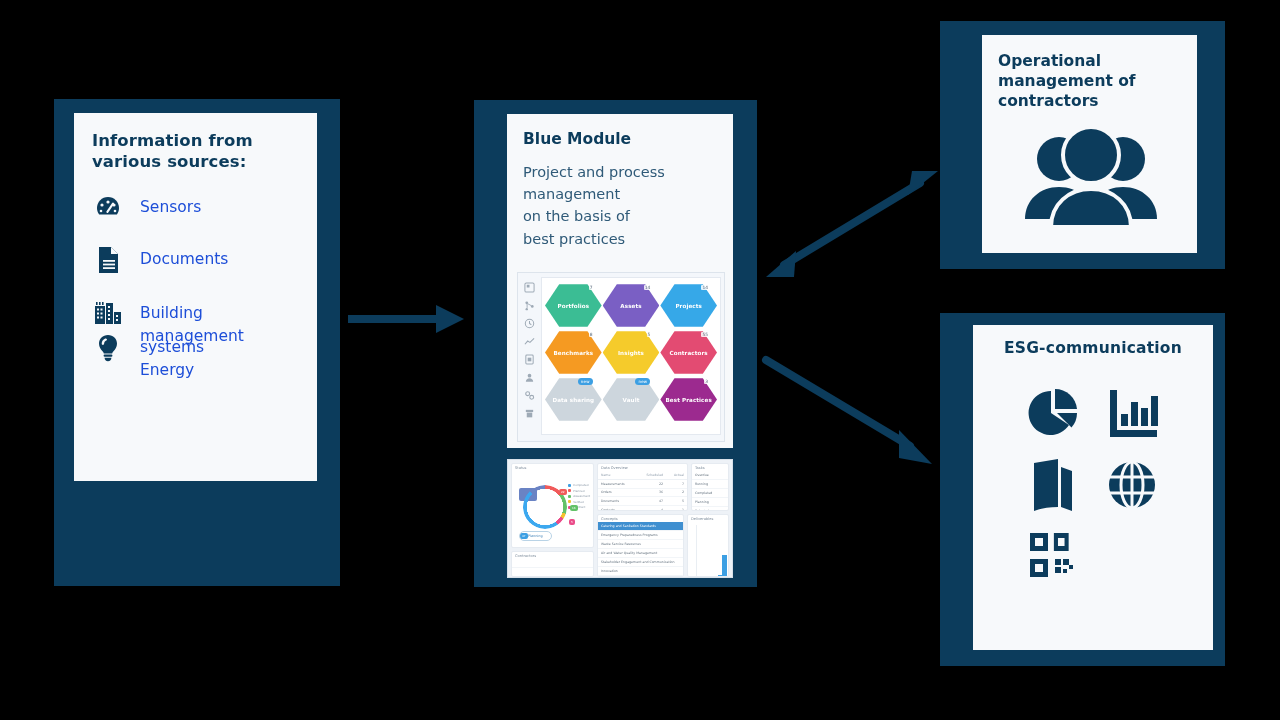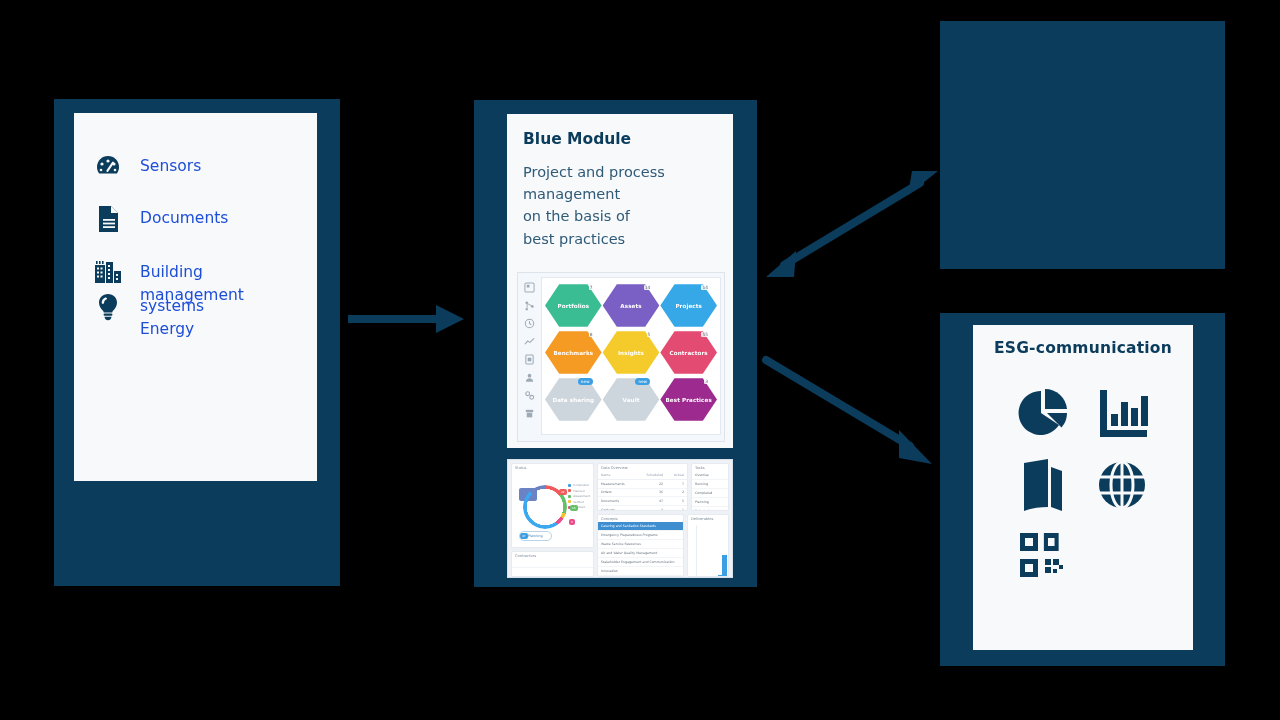--- a/index.html
+++ b/index.html
@@ -105,38 +105,40 @@
           border-bottom: 1px solid #e9eef3; margin: 3px 3px 2px 8px; }
   .bar { position: absolute; bottom: 0; background: #3c9fe3; width: 5px; }
 
   
   #frame-contractors { left: 940px; top: 21px; width: 285px; height: 248px; }
   #card-contractors  { left: 982px; top: 35px; width: 215px; height: 218px; padding: 16px 14px 0 16px; }
   .rc-title { color: #0c3c5c; font-weight: 700; font-size: 15.5px; line-height: 1.3; white-space: pre-line; }
 
   
   #frame-esg { left: 940px; top: 313px; width: 285px; height: 353px; }
-  #card-esg  { left: 973px; top: 325px; width: 220px; height: 325px; padding: 14px 0 0 0; }
+  #card-esg  { left: 973px; top: 325px; width: 240px; height: 325px; padding: 14px 0 0 0; }
   .esg-title { color: #0c3c5c; font-weight: 700; font-size: 15.5px; text-align: center; letter-spacing: .2px; }
   .esg-icons { margin-top: 30px; display: flex; flex-direction: column; align-items: center; gap: 14px; }
   .esg-rowi { display: flex; gap: 28px; align-items: center; justify-content: center; }
 
   
   .arrow-svg { position: absolute; overflow: visible; }
   #arrow-1 { left: 346px; top: 296px; }
   #arrow-2 { left: 762px; top: 165px; }
   #arrow-3 { left: 760px; top: 352px; }
 </style>
 </head>
 <body>
 
 <div class="stage">
 
   <div class="frame" id="frame-sources"></div>
   <div class="card" id="card-sources">
+    <div class="src-title">Information from
+various sources:</div>
 
     <div class="src-rows">
 
       <div class="src-row" id="src-row-1">
         <span class="src-ico">
           <svg viewBox="0 0 32 32" width="32" height="32">
             <path fill="#0c3c5c" d="M16 5C9.9 5 5 9.9 5 16c0 2.4.8 4.7 2.1 6.5h17.8C26.2 20.7 27 18.4 27 16 27 9.9 22.1 5 16 5z"></path>
             <circle cx="10" cy="13" r="1.6" fill="#f7f9fb"></circle>
             <circle cx="16" cy="10" r="1.6" fill="#f7f9fb"></circle>
             <circle cx="22" cy="13" r="1.6" fill="#f7f9fb"></circle>
@@ -417,20 +419,35 @@
           <div class="bars" id="bars">
               <div class="bar" style="height: 17.5%; left: 20.8px;"></div>
               <div class="bar" style="height: 50%; left: 25px;"></div>
             </div>
         </div>
       </div>
     </div>
   </div>
 
   <div class="frame" id="frame-contractors"></div>
+  <div class="card" id="card-contractors">
+    <div class="rc-title">Operational
+management of
+contractors</div>
+    <div style="display:flex;justify-content:center;margin-top:12px;">
+      <svg width="160" height="108" viewBox="0 0 160 108">
+        <circle cx="48" cy="36" r="22" fill="#0c3c5c"></circle>
+        <circle cx="112" cy="36" r="22" fill="#0c3c5c"></circle>
+        <path d="M14 96c0-19 15-32 34-32s34 13 34 32z" fill="#0c3c5c"></path>
+        <path d="M78 96c0-19 15-32 34-32s34 13 34 32z" fill="#0c3c5c"></path>
+        <circle cx="80" cy="32" r="28" fill="#0c3c5c" stroke="#f7f9fb" stroke-width="4"></circle>
+        <path d="M40 104c0-23 18-38 40-38s40 15 40 38z" fill="#0c3c5c" stroke="#f7f9fb" stroke-width="4"></path>
+      </svg>
+    </div>
+  </div>
 
   <div class="frame" id="frame-esg"></div>
   <div class="card" id="card-esg">
     <div class="esg-title">ESG-communication</div>
     <div class="esg-icons">
       <div class="esg-rowi">
         <span>
           <svg width="52" height="52" viewBox="0 0 52 52">
             <path d="M24 4a22 22 0 1 0 18 34L24 26z" fill="#0c3c5c"></path>
             <path d="M28 2v20h22A22 22 0 0 0 28 2z" fill="#0c3c5c"></path>

